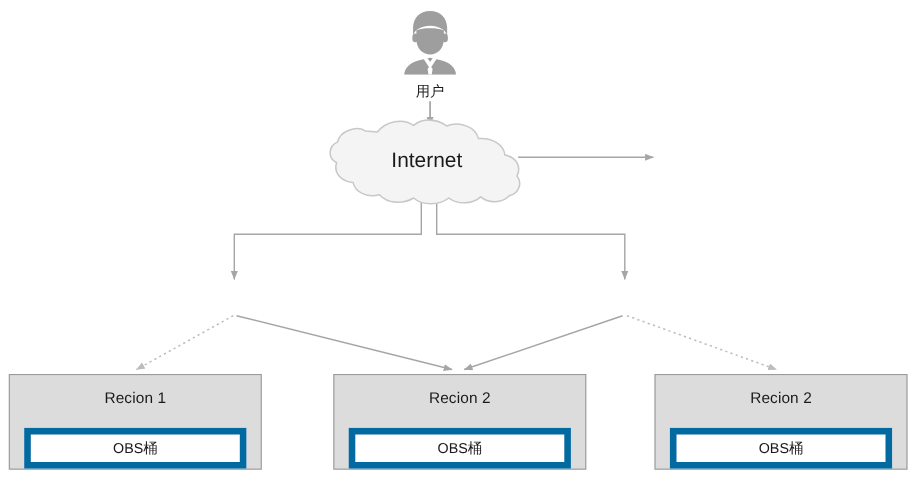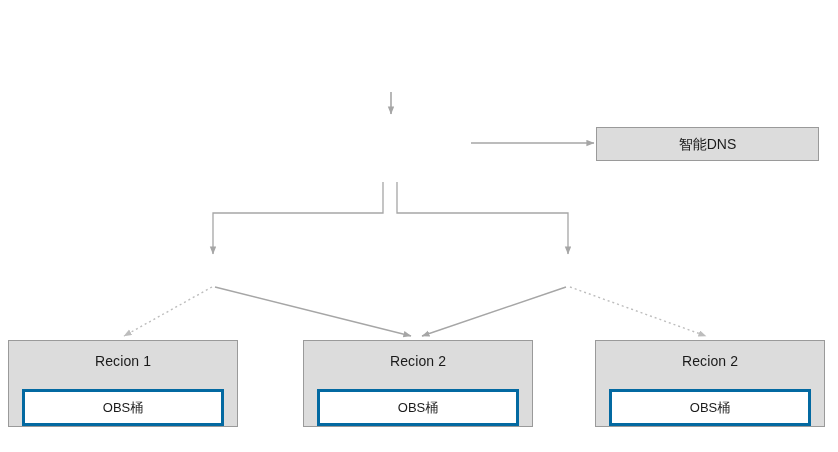--- a/index.html
+++ b/index.html
@@ -60,21 +60,21 @@
     color: #1a1a1a;
     margin-top: 12px;
     margin-bottom: 20px;
     letter-spacing: .1px;
   }
   .region-inner {
     box-sizing: border-box;
     width: 202px;
     height: 41px;
     background: #ffffff;
-    border: 3px solid #0369a1;
+    border: 6px solid #0369a1;
     display: flex;
     align-items: center;
     justify-content: center;
     font-size: 13px;
     color: #1a1a1a;
   }
 
   
   #cloud-group {
     position: absolute;
@@ -145,25 +145,56 @@
 
     <line x1="212" y1="287" x2="124" y2="336" stroke="#bdbdbd" stroke-width="1.4" stroke-dasharray="2 3" marker-end="url(#arrowDot)"></line>
 
     <line x1="215" y1="287" x2="411" y2="336" stroke="#a6a6a6" stroke-width="1.4" marker-end="url(#arrowSolid)"></line>
 
     <line x1="566" y1="287" x2="422" y2="336" stroke="#a6a6a6" stroke-width="1.4" marker-end="url(#arrowSolid)"></line>
 
     <line x1="570" y1="287" x2="706" y2="336" stroke="#bdbdbd" stroke-width="1.4" stroke-dasharray="2 3" marker-end="url(#arrowDot)"></line>
   </svg>
 
-
-
-  <div class="node-box" style="left:596px; top:127px; width:223px; height:34px;">
-    <span>智能DNS</span>
-  </div>
+  <div id="user-group">
+    <svg width="72" height="62" viewBox="0 0 72 62">
+
+      <path d="M36,4 C26.5,4 20.5,10.5 20.5,19.5 L20.5,26 C20.5,26 22,22.5 24,21
+               C27.5,18.4 32,17.4 36,17.4 C40,17.4 44.5,18.4 48,21
+               C50,22.5 51.5,26 51.5,26 L51.5,19.5 C51.5,10.5 45.5,4 36,4 Z" fill="#9e9e9e"></path>
+
+      <path d="M23.5,21.5 C23.5,21.5 27.5,19.6 36,19.6 C44.5,19.6 48.5,21.5 48.5,21.5
+               L48.5,29.5 C48.5,37.8 43,43.6 36,43.6 C29,43.6 23.5,37.8 23.5,29.5 Z" fill="#9e9e9e"></path>
+
+      <ellipse cx="22.4" cy="28.5" rx="2.6" ry="4" fill="#9e9e9e"></ellipse>
+      <ellipse cx="49.6" cy="28.5" rx="2.6" ry="4" fill="#9e9e9e"></ellipse>
+
+      <path d="M36,46.5 L27,48.5 C18,50.6 12.5,55.6 12.5,62 L59.5,62
+               C59.5,55.6 54,50.6 45,48.5 Z" fill="#9e9e9e"></path>
+
+      <path d="M30,47.4 L36,56.5 L42,47.4 L38.8,46.6 L36,50.2 L33.2,46.6 Z" fill="#ffffff"></path>
+
+      <path d="M36,53.5 L33.7,56.8 L34.6,62 L37.4,62 L38.3,56.8 Z" fill="#ffffff"></path>
+    </svg>
+    <div id="user-label">用户</div>
+  </div>
+
+  <div id="cloud-group">
+    <svg width="180" height="82" viewBox="0 0 180 82">
+      <path d="M47,14 C55,4 70,1 80,8 C88,1.5 101,1.5 110,8.5
+               C122,4 136,9 139,20 C152,19 162,26 163,35
+               C174,37 178,46 174,54 C179,60 176,70 167,72
+               C160,79 148,79 141,73 C133,80 120,80 112,74
+               C103,81 88,81 80,74 C70,80 56,79 49,71
+               C38,74 27,69 25,60 C14,59 7,51 10,42
+               C2,38 2,27 11,23 C13,13 28,8 36,13 Z" fill="#f4f4f4" stroke="#c8c8c8" stroke-width="1.4" stroke-linejoin="round"></path>
+    </svg>
+    <div id="cloud-label">Internet</div>
+  </div>
+
 
 
 
   <div class="region-box" style="left:8px; top:340px; width:230px; height:87px;">
     <div class="region-title">Recion 1</div>
     <div class="region-inner">
       <span>OBS桶</span>
     </div>
   </div>
 

